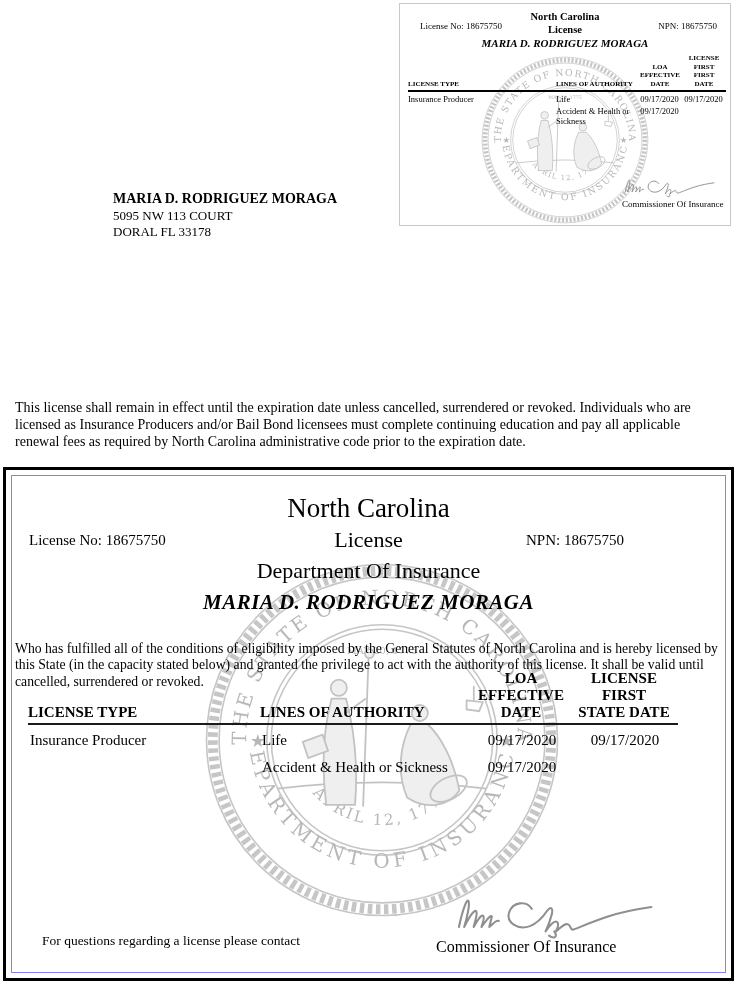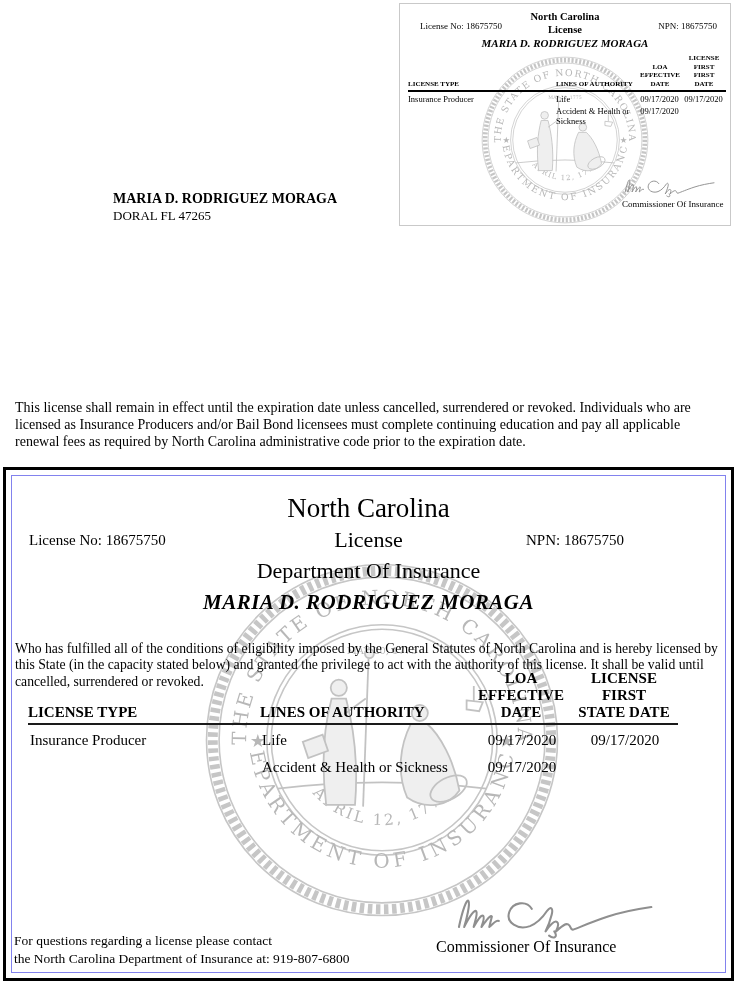--- a/index.html
+++ b/index.html
@@ -48,21 +48,21 @@
   .cert-doctype{position:absolute;top:57px;left:0;right:0;text-align:center;font-size:22px;}
   .cert-npn{position:absolute;top:62px;left:520px;font-size:15px;}
   .cert-dept{position:absolute;top:88px;left:0;right:0;text-align:center;font-size:22px;}
   .cert-name{position:absolute;top:120px;left:0;right:0;text-align:center;font-weight:bold;font-style:italic;font-size:21px;letter-spacing:.5px;}
   .cert-body{position:absolute;top:171px;left:9px;width:713px;text-align:left;font-size:13.7px;line-height:1.2;}
   .cert-table{position:absolute;top:200px;left:22px;width:650px;border-collapse:collapse;table-layout:fixed;}
   .cert-table th{font-weight:bold;font-size:15px;line-height:17px;vertical-align:bottom;text-align:left;
                  border-bottom:2px solid #1a1a1a;padding:0 0 2px 0;}
   .cert-table td{font-size:15px;line-height:18px;vertical-align:top;text-align:left;padding:6px 0 3px 2px;}
   .cert-table .ctr{text-align:center;}
-  .cert-contact{position:absolute;left:8px;top:462px;font-size:13.5px;line-height:18px;}
+  .cert-contact{position:absolute;left:36px;top:462px;font-size:13.5px;line-height:18px;}
   .cert-sig{position:absolute;left:430px;top:418px;width:250px;}
   .cert-sig svg{display:block;width:240px;height:52px;}
   .cert-sig-label{font-size:16px;margin-top:-2px;white-space:nowrap;}
 
   
   .seal-defs{position:absolute;width:0;height:0;overflow:hidden;}
   .rope{stroke:var(--seal-gray);fill:none;stroke-width:5.5;stroke-dasharray:2.5 2;}
   .thin{stroke:var(--seal-gray);fill:none;stroke-width:.9;}
   .ring-text{fill:#a6a6a6;font-family:"DejaVu Serif", serif;}
   .seal-fig{stroke:#b4b4b4;stroke-width:1;fill:#ececec;}
@@ -178,21 +178,22 @@
   <div class="card-sig">
     <svg viewBox="0 0 240 60">
         <use href="#sig-script"></use>
       </svg>
     <div class="card-sig-label">Commissioner Of Insurance</div>
   </div>
 </div>
 
 <div class="address">
   <div class="name">MARIA D. RODRIGUEZ MORAGA</div>
-  <div>DORAL FL 47265</div>
+  <div>5095 NW 113 COURT</div>
+  <div>DORAL FL 33178</div>
 </div>
 
 <p class="notice">This license shall remain in effect until the expiration date unless cancelled, surrendered or revoked. Individuals who are licensed as Insurance Producers and/or Bail Bond licensees must complete continuing education and pay all applicable renewal fees as required by North Carolina administrative code prior to the expiration date.</p>
 
 <div class="cert">
   <svg class="cert-seal" viewBox="0 0 200 200">
       <use href="#nc-seal"></use>
     </svg>
   <div class="cert-inner-border"></div>
 
@@ -243,21 +244,20 @@
           <td></td>
           <td>Accident &amp; Health or Sickness</td>
           <td class="ctr">09/17/2020</td>
           <td class="ctr"></td>
         </tr>
       </tbody>
     </table>
 
     <div class="cert-contact">
       <div>For questions regarding a license please contact</div>
-      <div>the North Carolina Department of Insurance at: 919-807-6800</div>
     </div>
 
     <div class="cert-sig">
       <svg viewBox="0 0 240 60">
           <use href="#sig-script"></use>
         </svg>
       <div class="cert-sig-label">Commissioner Of Insurance</div>
     </div>
   </div>
 </div>

